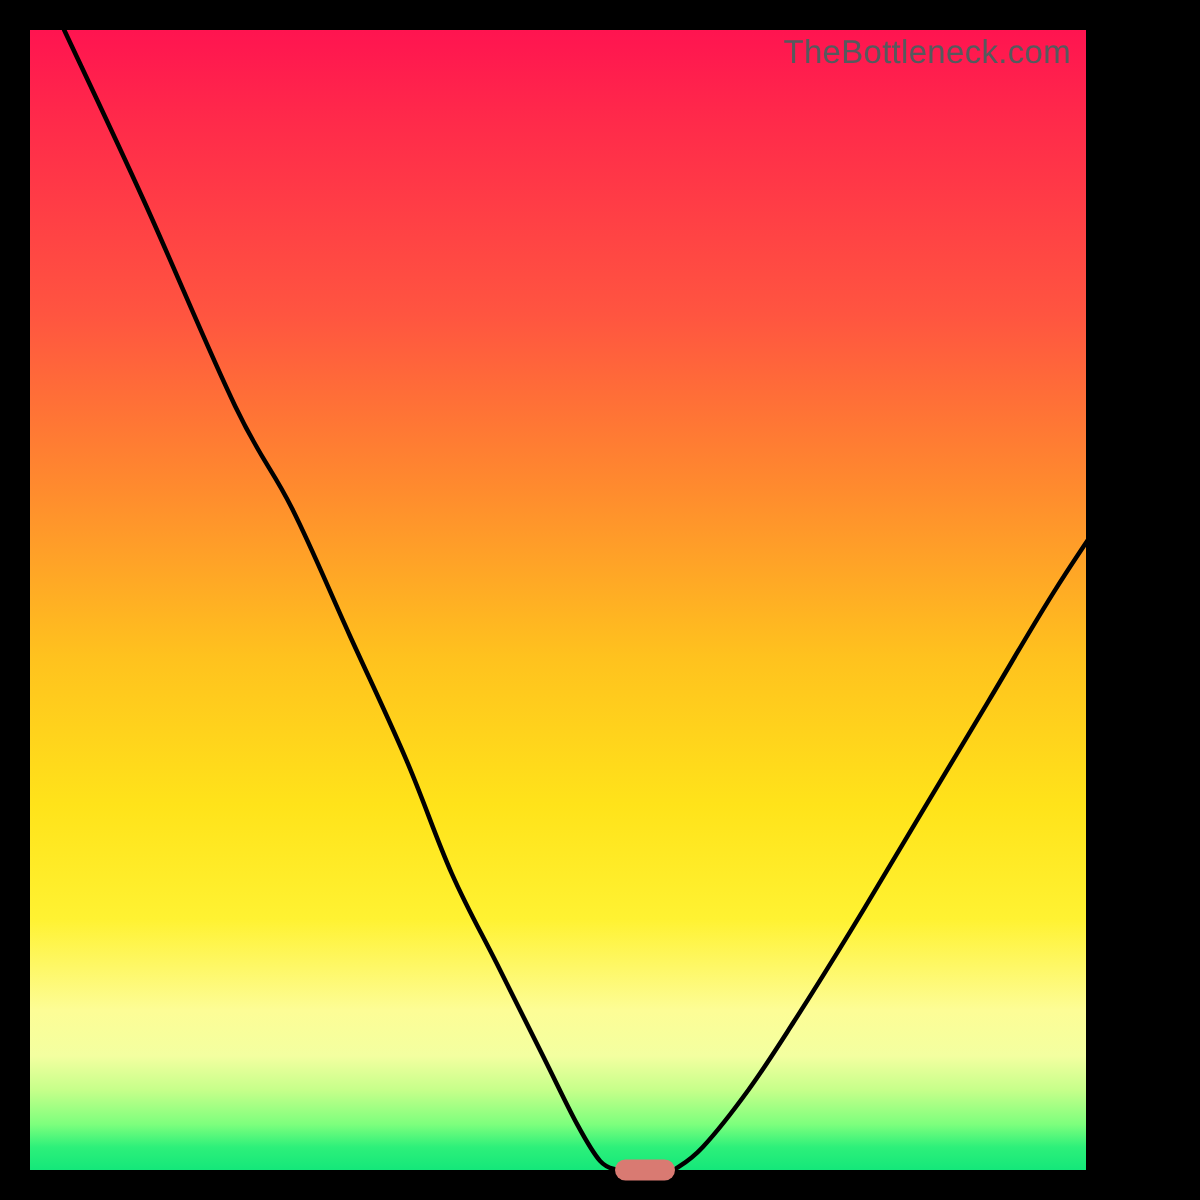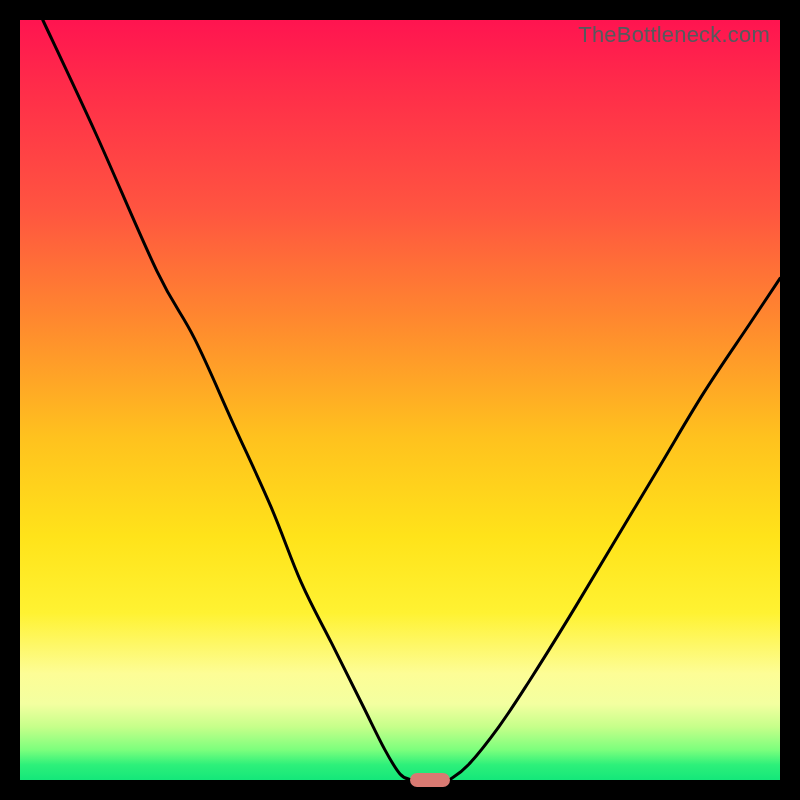--- a/index.html
+++ b/index.html
@@ -16,21 +16,21 @@
     left: 0;
     top: 0;
     width: 800px;
     height: 800px;
     background: #000;
   }
   .plot {
     position: absolute;
     left: 20px;
     top: 20px;
-    width: 760px;
+    width: 704px;
     height: 760px;
     
     background: linear-gradient(
       to bottom,
       #ff1450 0%,
       #ff2a4a 8%,
       #ff5540 25%,
       #ff8a2e 40%,
       #ffc21e 55%,
       #ffe31a 68%,

